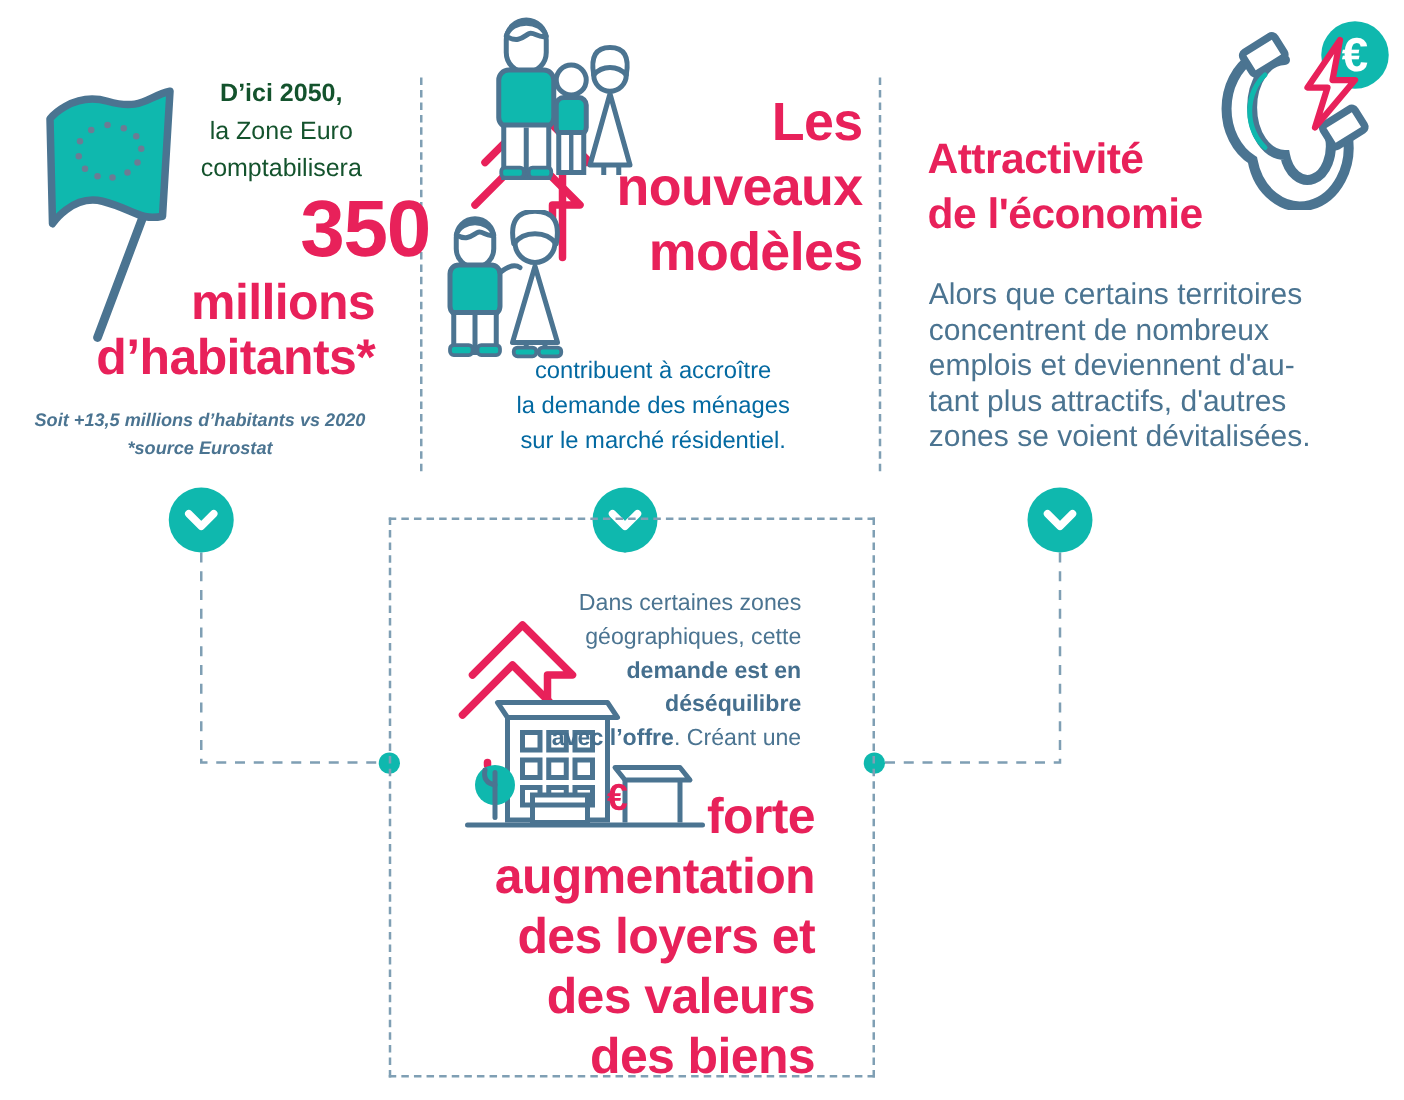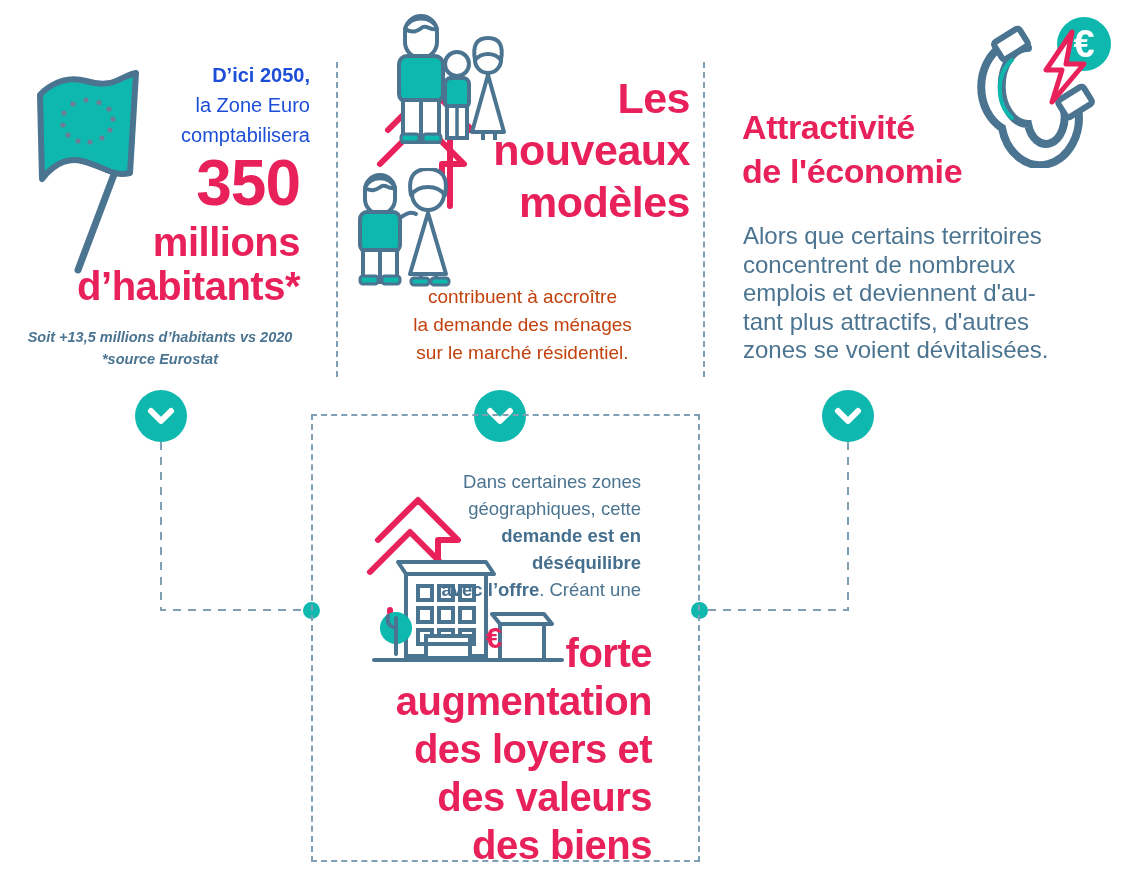--- a/index.html
+++ b/index.html
@@ -66,36 +66,37 @@
     width: 1123px; height: 880px;
     pointer-events: none;
   }
 
   
   #panel-1 { position:absolute; left:0; top:0; width:320px; height:390px; }
   #p1-lead {
     position: absolute;
     left: 140px; top: 60px;
     width: 170px;
-    text-align: right;
+    text-align: center;
     font-size: 20px;
     line-height: 30px;
-    color: #1d4ed8;
+    color: #14532d;
   }
   #p1-lead .b { font-weight: 700; }
   #p1-num {
     position: absolute;
     left: 0px; top: 150px;
     width: 300px;
     text-align: right;
     font-size: 64px;
     line-height: 66px;
     font-weight: 700;
     color: #E8215A;
     letter-spacing: -1px;
+    padding-left: 44px;
   }
   #p1-unit {
     position: absolute;
     left: 0px; top: 218px;
     width: 300px;
     text-align: right;
     font-size: 40px;
     line-height: 48px;
     font-weight: 700;
     color: #E8215A;
@@ -131,21 +132,21 @@
     color: #E8215A;
     letter-spacing: -0.5px;
   }
   #p2-sub {
     position: absolute;
     left: 10px; top: 283px;
     width: 345px;
     text-align: center;
     font-size: 19px;
     line-height: 28px;
-    color: #c2410c;
+    color: #0369a1;
   }
 
   
   #panel-3 { position:absolute; left:720px; top:0; width:403px; height:390px; }
   #p3-head {
     position: absolute;
     left: 22px; top: 105px;
     width: 310px;
     text-align: left;
     font-size: 34px;

